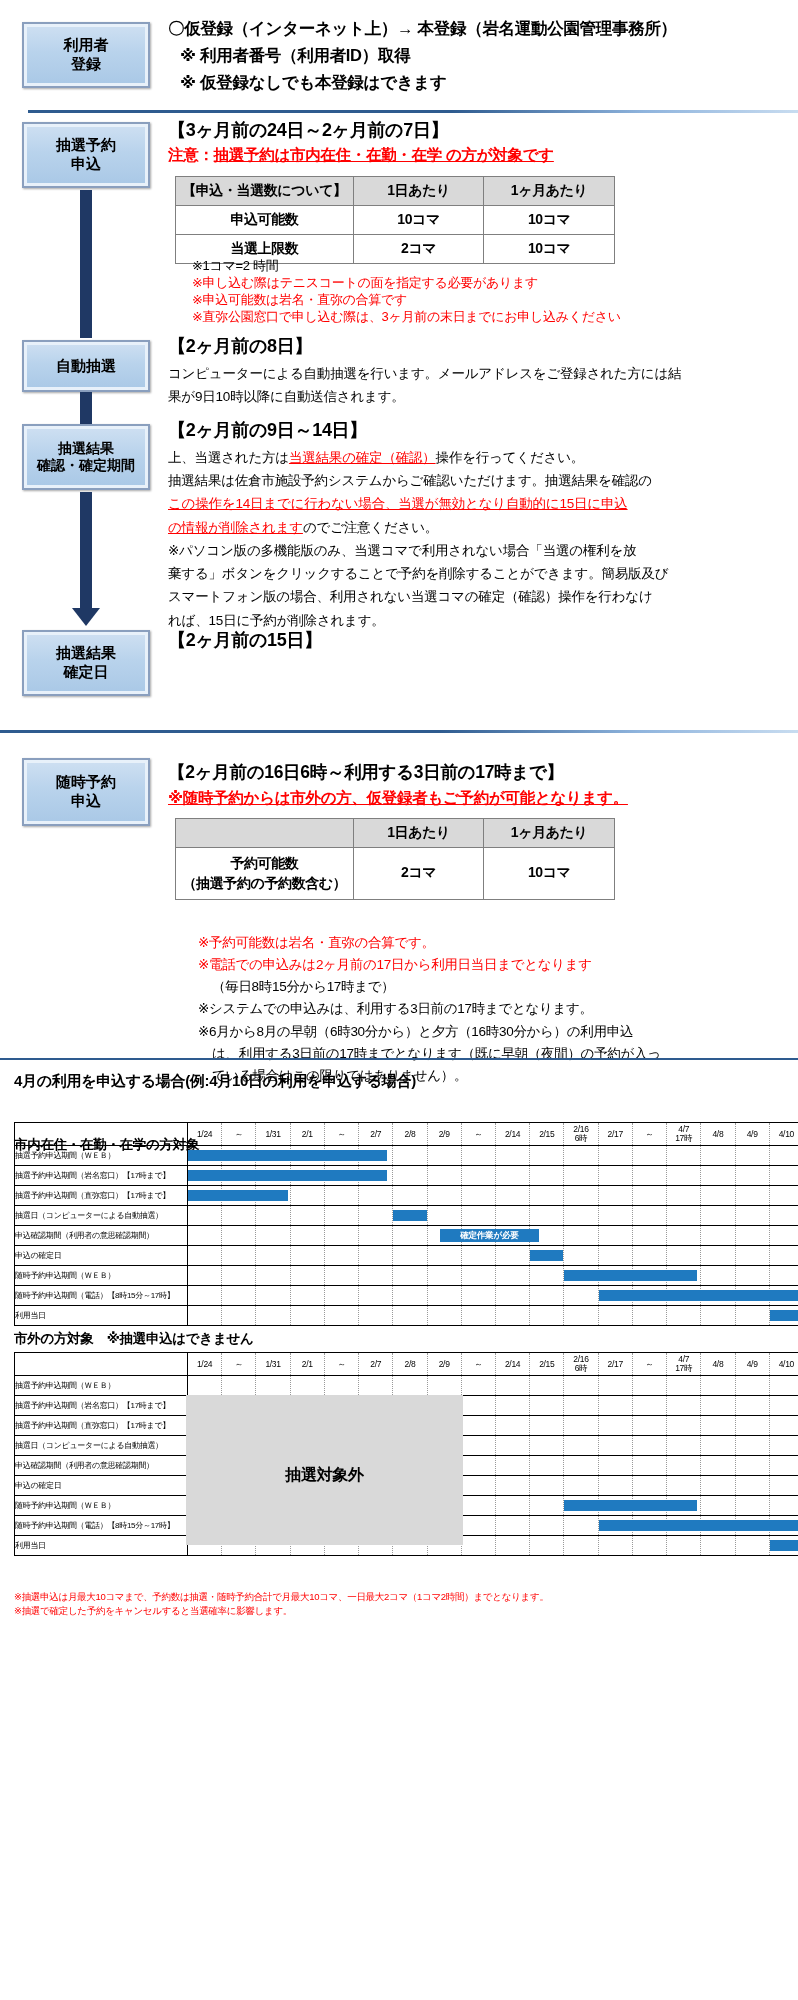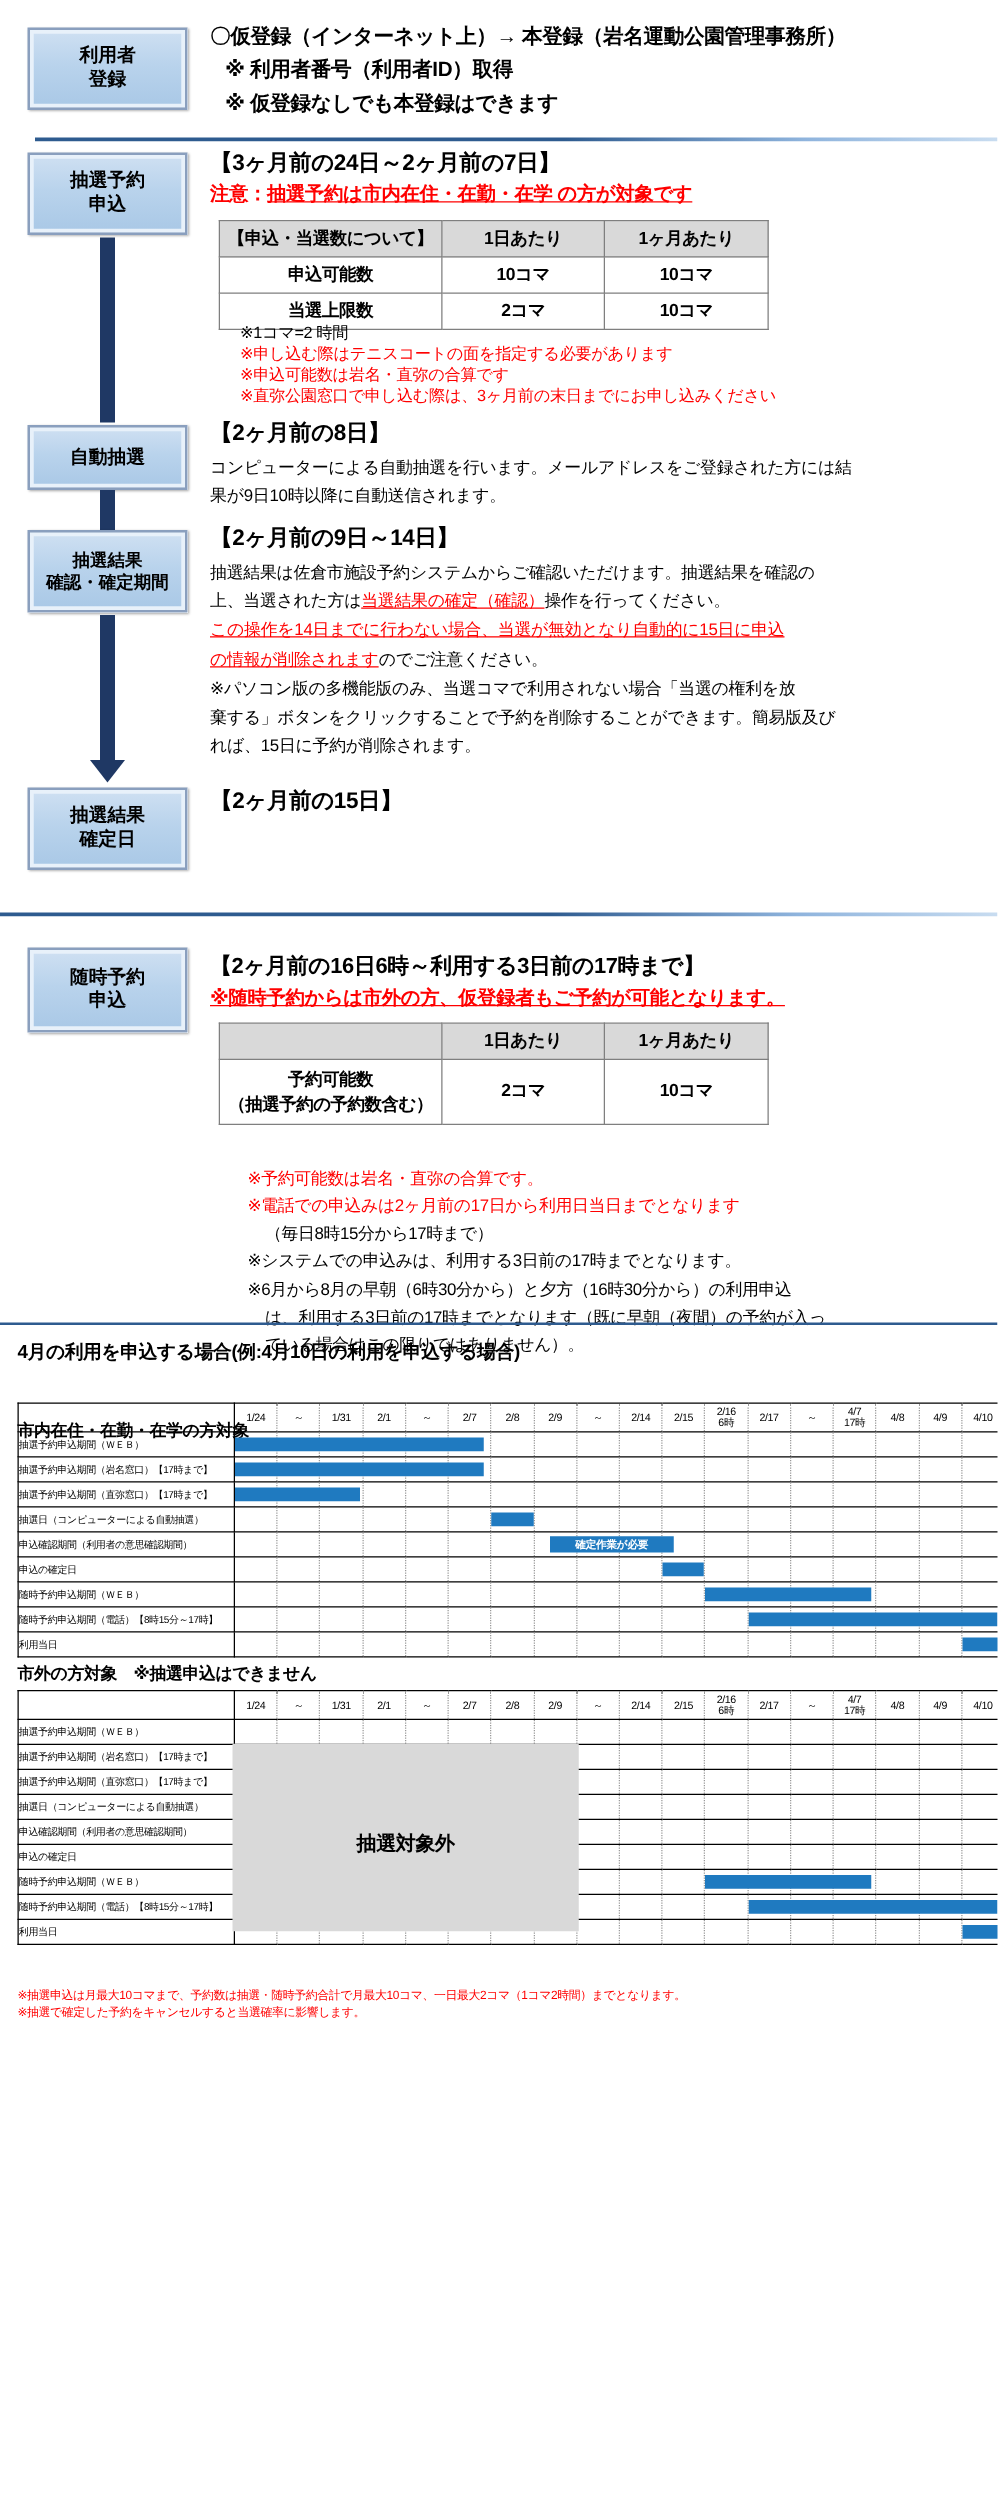--- a/index.html
+++ b/index.html
@@ -185,30 +185,31 @@
   <div class="arrow-line" style="left:80px;top:392px;height:32px;"></div>
 
   <div class="step" style="left:22px;top:424px;height:66px;font-size:14px;">
     <span>抽選結果</span>
     <span>確認・確定期間</span>
   </div>
 
   <div class="hdr" style="left:168px;top:418px;font-size:18px;">【2ヶ月前の9日～14日】</div>
 
   <div class="body-t" style="left:168px;top:446px;width:618px;">
-    <div>抽選結果は佐倉市施設予約システムからご確認いただけます。抽選結果を確認の</div>
     <div>
       <span>上、当選された方は</span><span class="red u">当選結果の確定（確認）</span><span>操作を行ってください。</span>
     </div>
+    <div>抽選結果は佐倉市施設予約システムからご確認いただけます。抽選結果を確認の</div>
     <div class="red u">この操作を14日までに行わない場合、当選が無効となり自動的に15日に申込</div>
     <div>
       <span class="red u">の情報が削除されます</span><span>のでご注意ください。</span>
     </div>
     <div>※パソコン版の多機能版のみ、当選コマで利用されない場合「当選の権利を放</div>
     <div>棄する」ボタンをクリックすることで予約を削除することができます。簡易版及び</div>
+    <div>スマートフォン版の場合、利用されない当選コマの確定（確認）操作を行わなけ</div>
     <div>れば、15日に予約が削除されます。</div>
   </div>
 
   <div class="arrow-line" style="left:80px;top:492px;height:118px;"></div>
   <div class="arrow-head" style="left:72px;top:608px;"></div>
 
   <div class="step" style="left:22px;top:630px;height:66px;">
     <span>抽選結果</span>
     <span>確定日</span>
   </div>

